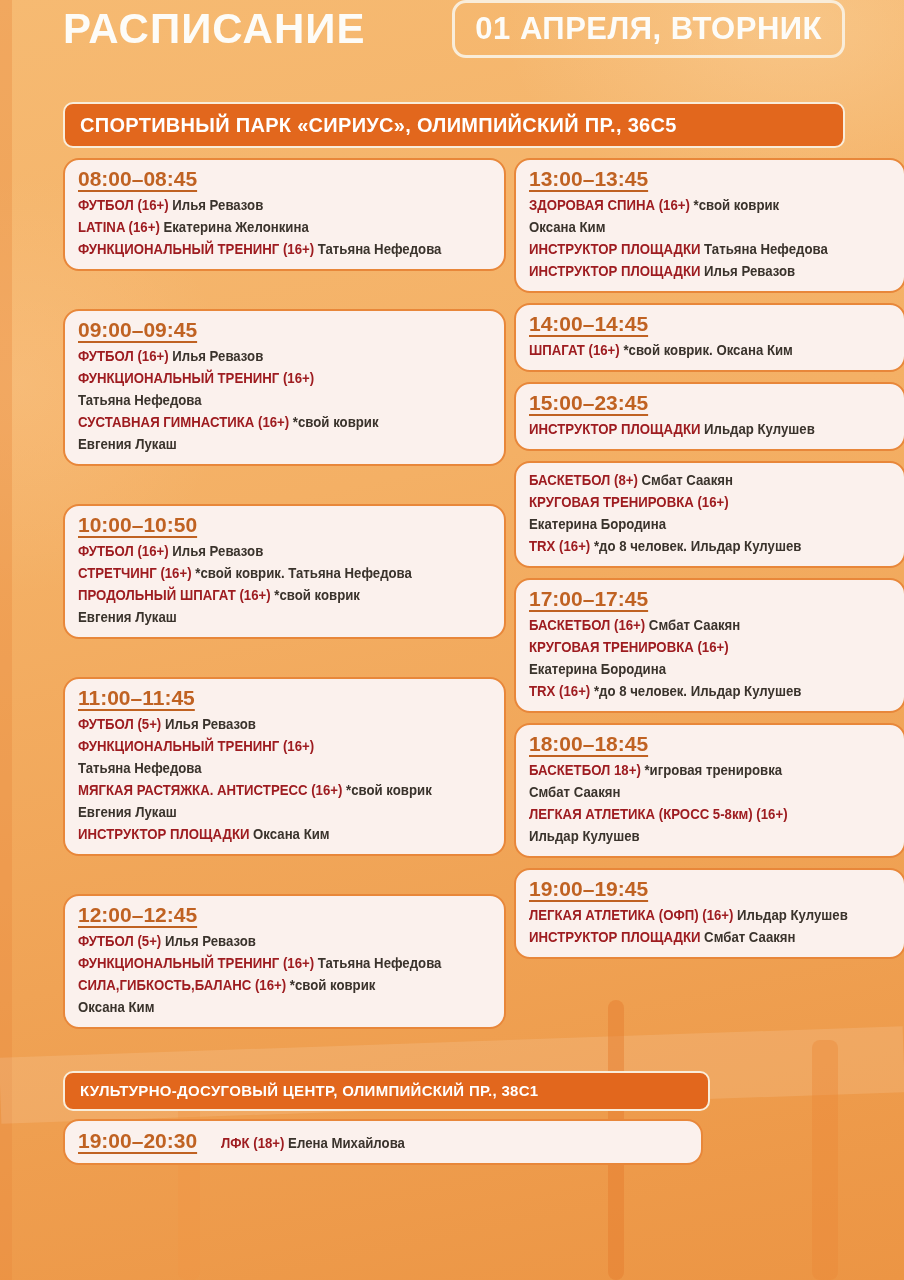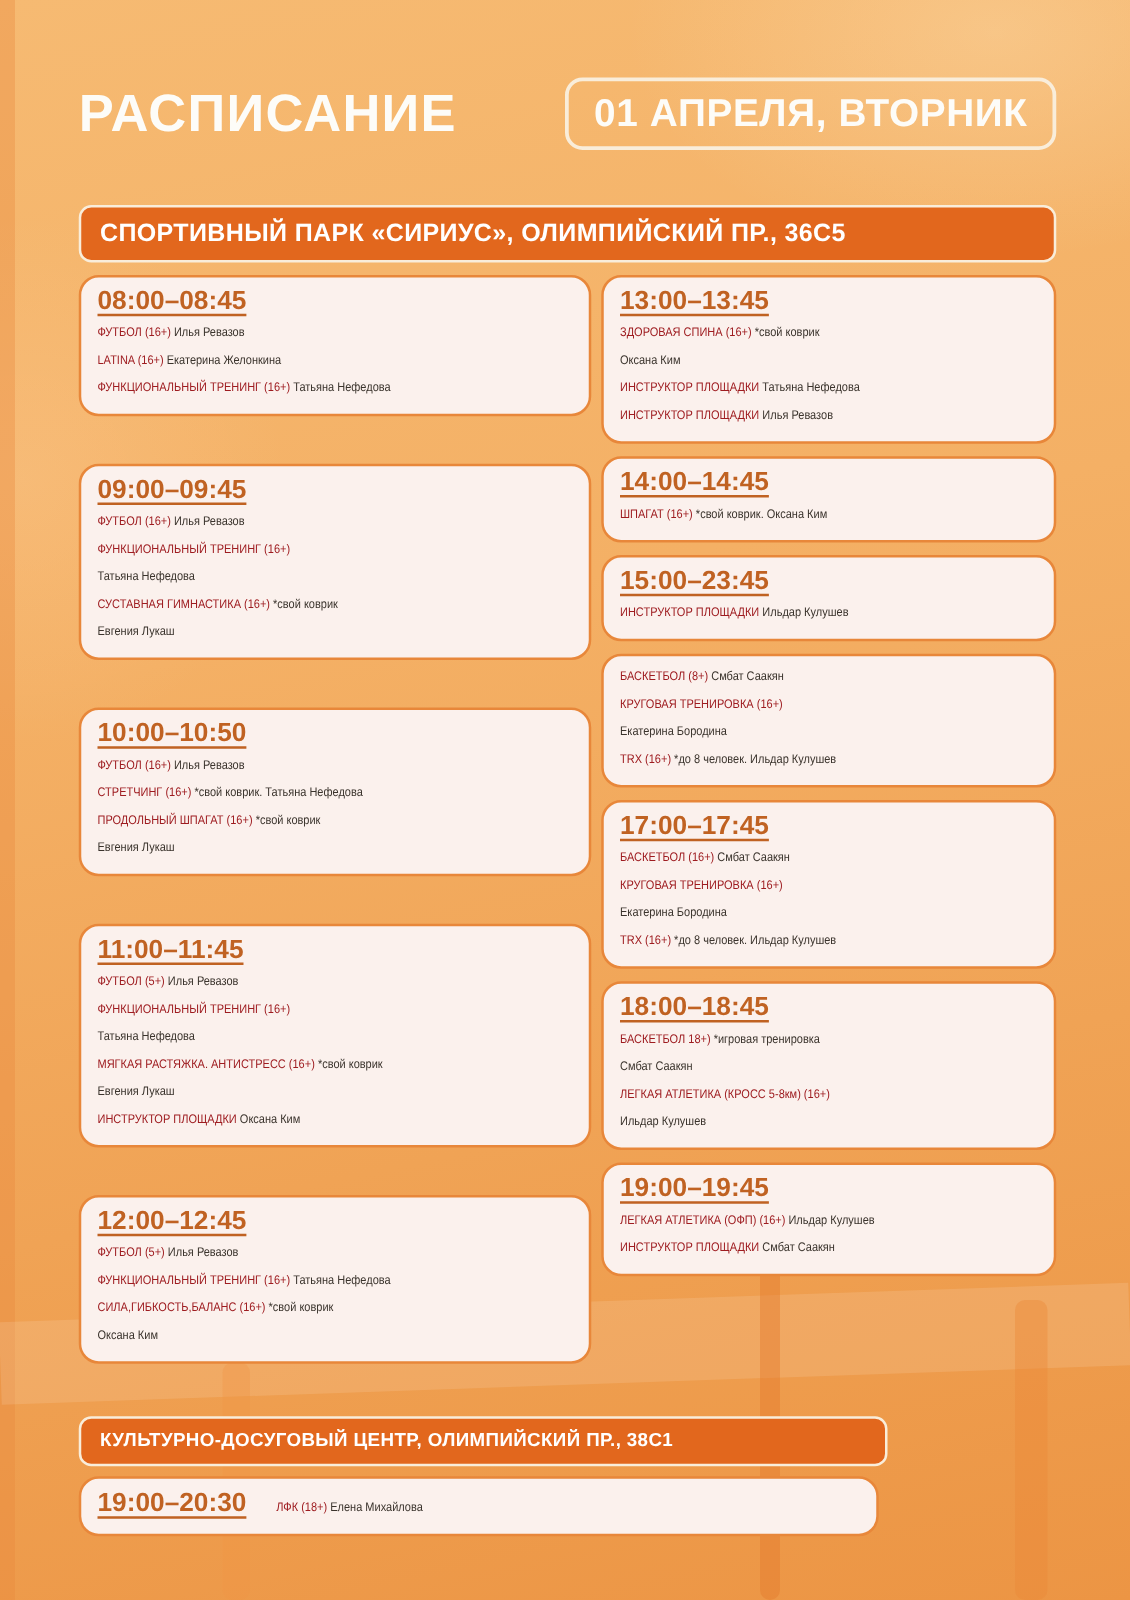--- a/index.html
+++ b/index.html
@@ -24,21 +24,21 @@
   }
   .bg-decor{position:absolute;z-index:0;pointer-events:none}
   .pole1{left:608px;top:1000px;width:16px;height:280px;background:rgba(228,122,44,.45);border-radius:8px}
   .pole2{left:812px;top:1040px;width:26px;height:240px;background:rgba(234,136,56,.40);border-radius:8px}
   .pole3{left:178px;top:1090px;width:22px;height:190px;background:rgba(240,150,70,.35);border-radius:8px}
   .band1{left:0;top:1042px;width:904px;height:66px;background:rgba(255,244,226,.14);transform:rotate(-2deg)}
   .edge-strip{left:0;top:0;width:12px;height:1280px;background:rgba(233,135,60,.35)}
 
   .page{position:relative;z-index:1;width:782px;margin:0 0 0 63px}
 
-  header{display:flex;justify-content:space-between;align-items:center;padding-top:62px;margin-bottom:44px}
+  header{display:flex;justify-content:space-between;align-items:center;margin-bottom:44px}
   h1{color:var(--white);font-size:42px;font-weight:bold;letter-spacing:1px;line-height:1}
   .date-badge{
     color:var(--white);font-size:31px;font-weight:bold;letter-spacing:.5px;
     border:3px solid var(--banner-border);border-radius:14px;padding:9px 20px;line-height:1.1;
   }
 
   .banner{
     background:var(--accent-orange);color:#fff;font-weight:bold;font-size:20px;letter-spacing:.3px;
     border:2px solid var(--banner-border);border-radius:10px;
     padding:9px 15px;line-height:1.2;
@@ -55,21 +55,21 @@
     background:var(--card-bg);
     border:2px solid var(--card-border);
     border-radius:16px;
     padding:6px 13px 9px;
   }
   .time{
     color:var(--time-color);font-size:21px;font-weight:bold;line-height:26px;
     text-decoration:underline;text-underline-offset:4px;text-decoration-thickness:2px;
     margin-bottom:2px;
   }
-  .card-lines{font-size:10px;line-height:22px;font-weight:normal}
+  .card-lines{font-size:15px;line-height:22px;font-weight:bold}
   .line{white-space:nowrap;transform:scaleX(.88);transform-origin:0 50%}
   .act{color:var(--activity-color)}
   .person{color:var(--text-dark)}
 
   .card.inline{display:flex;flex-direction:row;align-items:baseline;gap:24px;width:640px;margin-top:8px;padding:7px 13px 9px}
   .card.inline .time{margin-bottom:0}
 </style>
 </head>
 <body>
 

